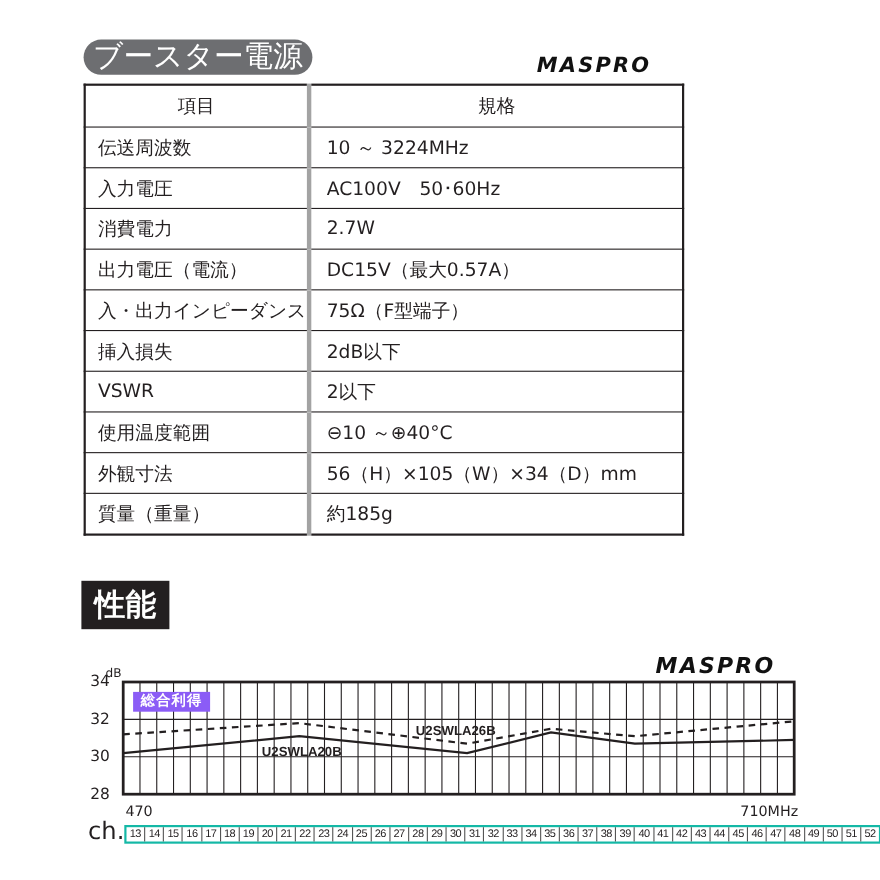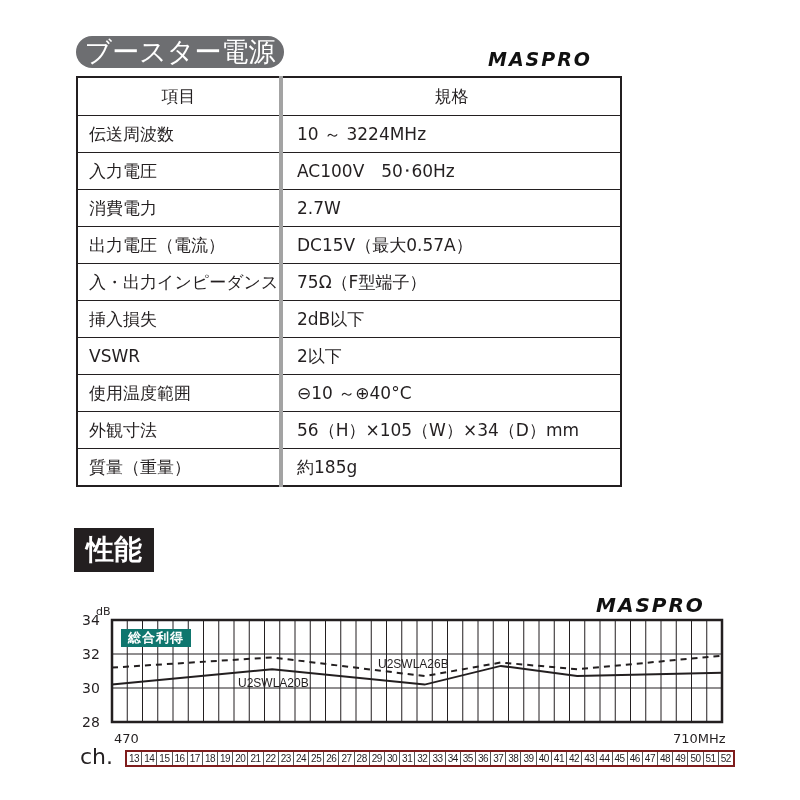--- a/index.html
+++ b/index.html
@@ -18,29 +18,29 @@
                font-size:17px; font-weight:normal; }
   table.spec th { text-align:center; height:37px; }
   table.spec td.k { width:190px; padding-left:11px; }
   table.spec td.v { padding-left:14px; }
   table.spec .col1 { border-right:4px solid #a3a3a3; }
   .title2 { position:absolute; left:74px; top:528px; width:80px; height:44px;
             background:#231f20; color:#fff; font-size:28px; font-weight:bold;
             line-height:44px; text-align:center; }
   .chart { position:absolute; left:0; top:0; }
   .axislbl { position:absolute; font-size:14px; color:#231f20; }
-  .chrow { position:absolute; left:125px; top:750px; width:610px; height:17px;
-           border:2px solid #7f1d1d; display:flex; box-sizing:border-box; }
+  .chrow { position:absolute; left:113px; top:750px; width:688px; height:17px;
+           border:2px solid #14b8a6; display:flex; box-sizing:border-box; }
   .chrow div { flex:1; border-right:1px solid #555; font-size:10px; text-align:center;
                line-height:14px; font-family:"Liberation Sans", sans-serif; letter-spacing:-0.5px; }
   .chrow div:last-child { border-right:none; }
   .chlbl { position:absolute; left:80px; top:744px; font-size:22px; }
-  .gainbox { position:absolute; left:121px; top:629px; width:70px; height:18px; background:#0f766e;
+  .gainbox { position:absolute; left:121px; top:629px; width:70px; height:18px; background:#8b5cf6;
              color:#fff; font-size:13px; font-weight:bold; line-height:18px; text-align:center; letter-spacing:1px; }
-  .serlbl { position:absolute; font-size:12px; font-weight:normal; font-family:"Liberation Sans", sans-serif; }
+  .serlbl { position:absolute; font-size:12px; font-weight:bold; font-family:"Liberation Sans", sans-serif; }
 </style>
 </head>
 <body>
 
 <div class="pill">ブースター電源部</div>
 <div class="logo logo1">MASPRO</div>
 
 <table class="spec">
   <tbody>
       <tr>

